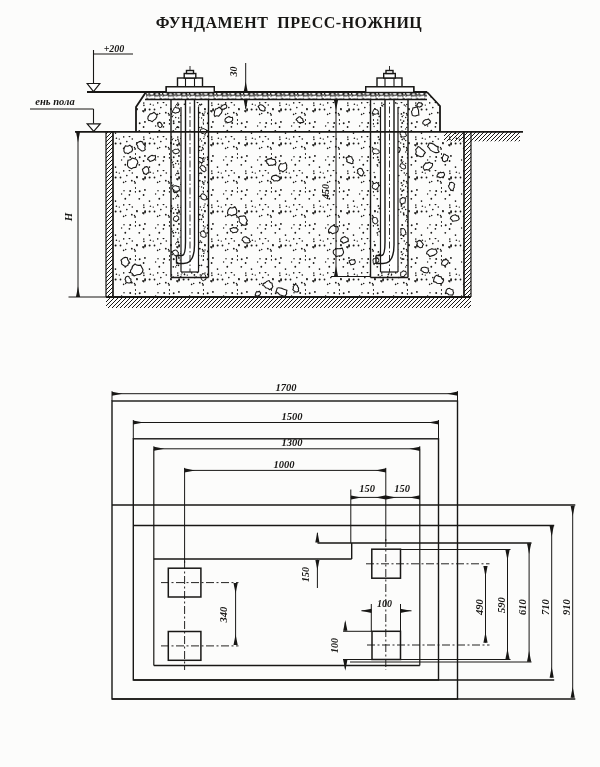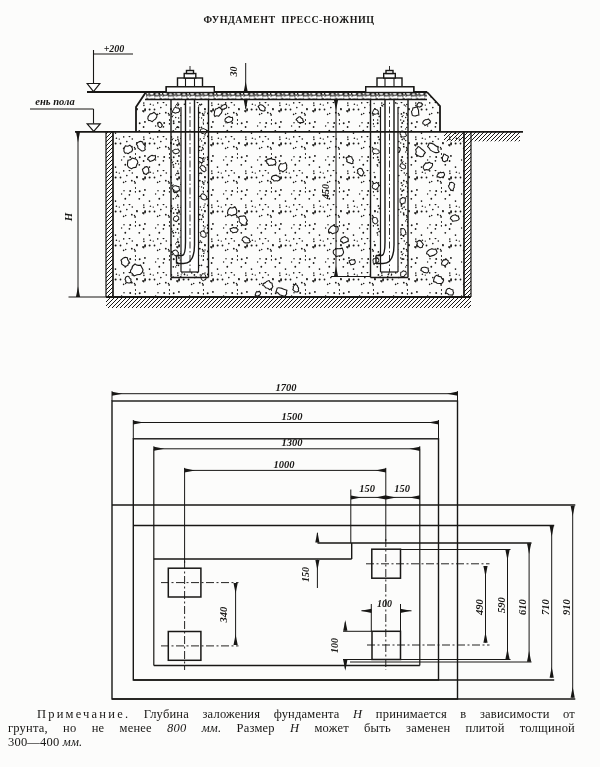--- a/index.html
+++ b/index.html
@@ -1,16 +1,16 @@
 <!DOCTYPE html>
 <html><head><meta charset="utf-8"><style>
 html,body{margin:0;padding:0}
 .page{position:relative;width:600px;height:767px;background:#fcfcfb;overflow:hidden}
 .page svg{position:absolute;left:0;top:0}
-.title{position:absolute;left:0;top:14px;width:578px;text-align:center;font-family:"Liberation Serif",serif;font-weight:bold;font-size:10px;letter-spacing:0.5px;color:#181715}
+.title{position:absolute;left:0;top:14px;width:578px;text-align:center;font-family:"Liberation Serif",serif;font-weight:bold;font-size:16px;letter-spacing:0.5px;color:#181715}
 .note{position:absolute;left:8px;top:708px;width:567px;font-family:"Liberation Serif",serif;font-size:12.5px;line-height:13.9px;letter-spacing:0.2px;color:#181715}
 .note .j{text-align:justify;text-align-last:justify}
 .note .sp{letter-spacing:2.2px}
 </style></head><body>
 <div class="page">
 <svg width="600" height="767" viewBox="0 0 600 767">
 <defs>
 <marker id="ar" viewBox="0 0 11 5" refX="10.7" refY="2.5" markerWidth="11" markerHeight="5" markerUnits="userSpaceOnUse" orient="auto-start-reverse">
  <path d="M0.2,2.5 L10.9,0.4 L10.9,4.6 z" fill="#181715"></path>
 </marker>
@@ -440,17 +440,12 @@
       <line x1="411.5" y1="610.8" x2="400.5" y2="610.8" stroke="#181715" stroke-width="1.0" stroke-linecap="butt" marker-end="url(#ar)"></line>
       <text x="384.5" y="607" font-family="Liberation Serif" font-size="10" font-style="italic" font-weight="bold" fill="#181715" text-anchor="middle" letter-spacing="0">100</text>
       <line x1="371.3" y1="604" x2="371.3" y2="631.3" stroke="#181715" stroke-width="1.0" stroke-linecap="butt"></line>
       <line x1="400.5" y1="604" x2="400.5" y2="631.3" stroke="#181715" stroke-width="1.0" stroke-linecap="butt"></line>
       <line x1="345.3" y1="622.5" x2="345.3" y2="630.5" stroke="#181715" stroke-width="1.0" stroke-linecap="butt" marker-end="url(#ar)"></line>
       <line x1="345.3" y1="668.5" x2="345.3" y2="660.3" stroke="#181715" stroke-width="1.0" stroke-linecap="butt" marker-end="url(#ar)"></line>
       <text transform="translate(337.5,645.5) rotate(-90)" font-family="Liberation Serif" font-size="10" font-style="italic" font-weight="bold" fill="#181715" text-anchor="middle" letter-spacing="0">100</text>
       <line x1="343.1" y1="631.3" x2="372" y2="631.3" stroke="#181715" stroke-width="1.0" stroke-linecap="butt"></line>
     </svg>
 <div class="title">ФУНДАМЕНТ&nbsp; ПРЕСС-НОЖНИЦ</div>
-<div class="note">
-<div class="j" style="padding-left:29px"><span class="sp">Примечание.</span> Глубина заложения фундамента <i>Н</i> принимается в зависимости от</div>
-<div class="j">грунта, но не менее <i>800 мм.</i> Размер <i>Н</i> может быть заменен плитой толщиной</div>
-<div>300—400 <i>мм.</i></div>
-</div>
 </div>
 </body></html>

